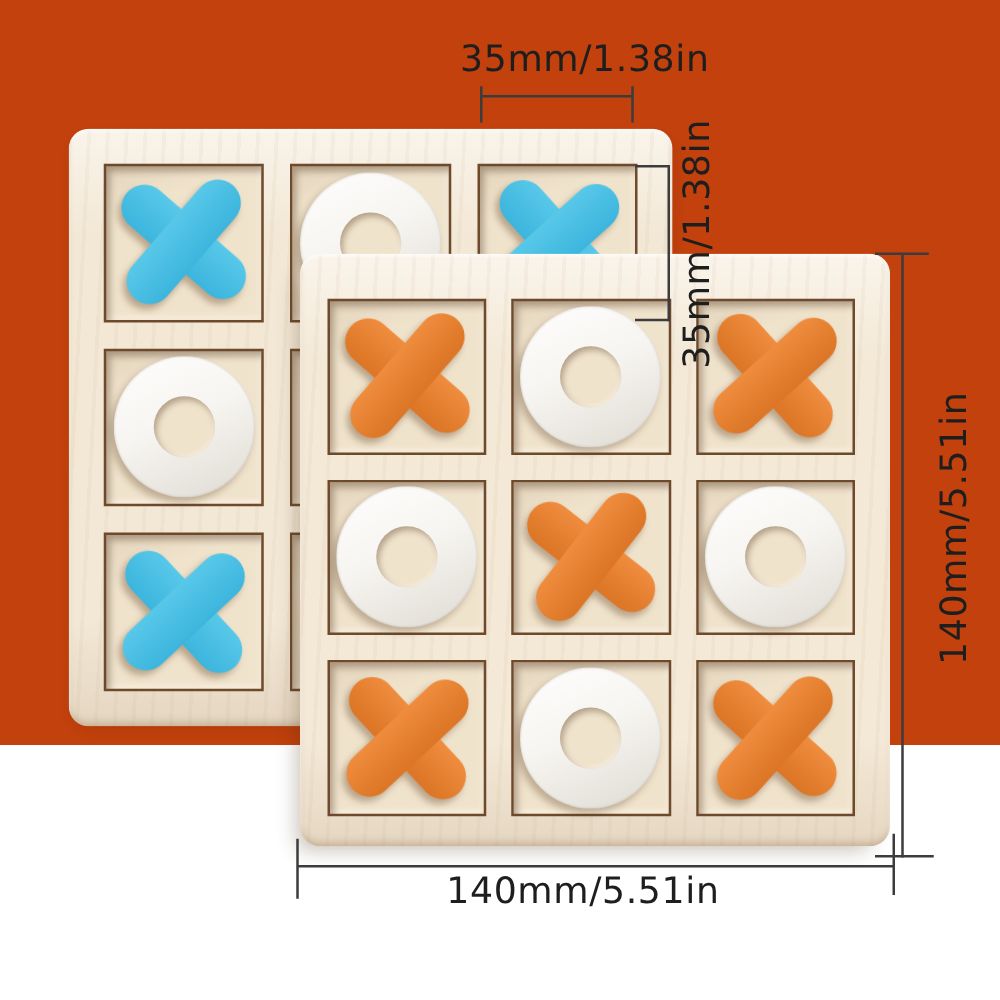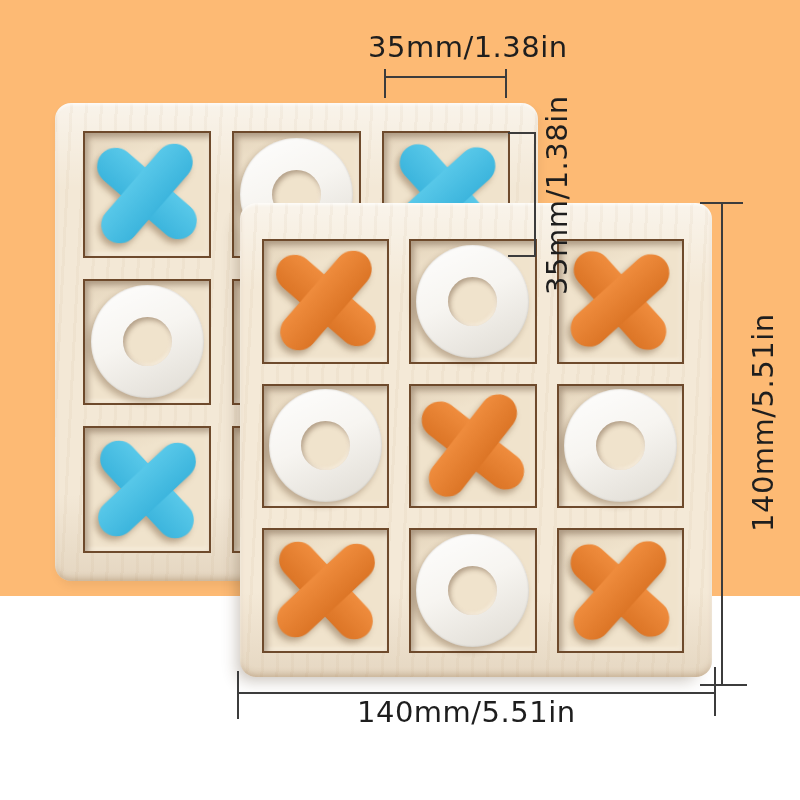--- a/index.html
+++ b/index.html
@@ -1,20 +1,20 @@
 <!DOCTYPE html>
 <html><head>
 <meta charset="utf-8">
 <style>
   html,body{margin:0;padding:0;}
   body{
     width:800px;height:800px;background:#ffffff;overflow:hidden;
     font-family:"DejaVu Sans","Liberation Sans",sans-serif;
   }
-  .stage{position:relative;width:800px;height:596px;background:#fdba74;}
+  .stage{position:relative;width:800px;height:596px;background:#c2410c;}
 
   
   .board{
     position:absolute;box-sizing:border-box;border-radius:16px;
     display:grid;grid-template-columns:repeat(3,1fr);grid-template-rows:repeat(3,1fr);
     background-color:#f3e8d6;
     background-image:
       repeating-linear-gradient(93deg, rgba(182,150,108,0.07) 0 3px, rgba(255,255,255,0) 3px 15px),
       linear-gradient(180deg, rgba(255,255,255,0.5) 0%, rgba(255,255,255,0) 18%, rgba(0,0,0,0) 82%, rgba(140,105,65,0.14) 100%);
     box-shadow:

